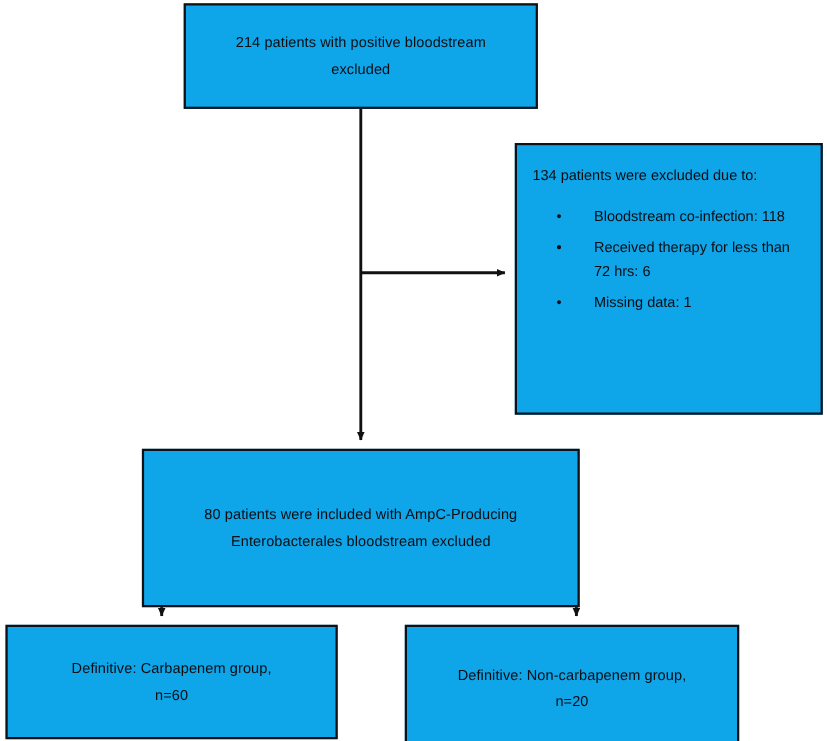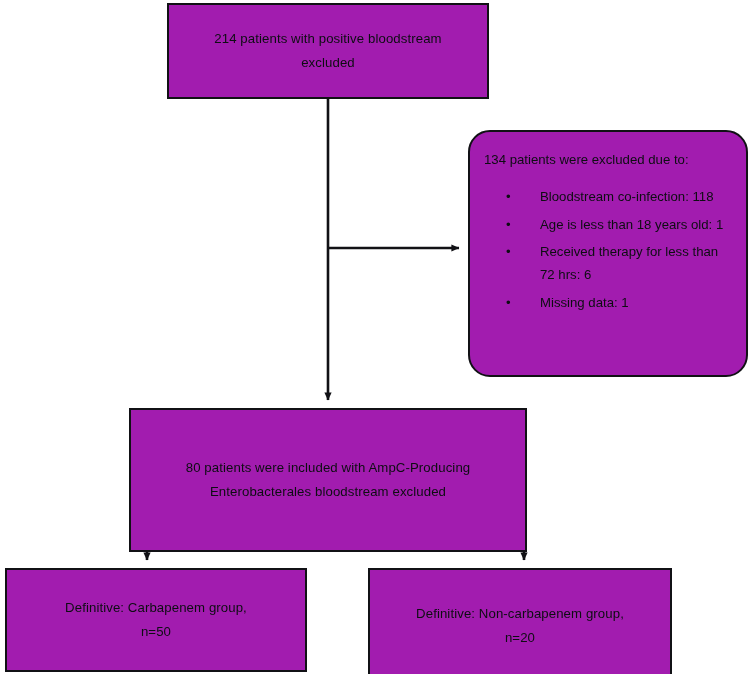--- a/index.html
+++ b/index.html
@@ -15,21 +15,21 @@
     position: relative;
     width: 752px;
     height: 674px;
     background: #ffffff;
     overflow: hidden;
   }
   .node {
     position: absolute;
     box-sizing: border-box;
     border: 2.5px solid #111115;
-    background: #a21caf;
+    background: #0ea5e9;
     display: flex;
     align-items: center;
     justify-content: center;
   }
   .node-text {
     text-align: center;
     font-size: 13.2px;
     line-height: 1.85;
     letter-spacing: 0.1px;
     padding: 0 10px;
@@ -38,21 +38,20 @@
   
   #node-source {
     left: 167px;  top: 3px;
     width: 322px; height: 96px;
   }
   #node-excluded {
     left: 468px;  top: 130px;
     width: 280px; height: 247px;
     align-items: flex-start;
     justify-content: flex-end;
-    border-radius: 22px;
   }
   #node-included {
     left: 129px;  top: 408px;
     width: 398px; height: 144px;
   }
   #node-carbapenem {
     left: 5px;    top: 568px;
     width: 302px; height: 104px;
   }
   #node-noncarbapenem {
@@ -130,21 +129,20 @@
   <div class="node" id="node-excluded">
     <div class="excl-body">
       <div class="excl-heading">134 patients were excluded due to:</div>
       <ul class="excl-list">
         <li class="excl-item">
           <span class="excl-bullet">•</span>
           <span>Bloodstream co-infection: 118</span>
         </li>
         <li class="excl-item">
           <span class="excl-bullet">•</span>
-          <span>Age is less than 18 years old: 1</span>
         </li>
         <li class="excl-item">
           <span class="excl-bullet">•</span>
           <span>Received therapy for less than 72 hrs: 6</span>
         </li>
         <li class="excl-item">
           <span class="excl-bullet">•</span>
           <span>Missing data: 1</span>
         </li>
       </ul>
@@ -154,21 +152,21 @@
   <div class="node" id="node-included">
     <div class="node-text">
       <span>80 patients were included with AmpC-Producing</span><br>
       <span>Enterobacterales bloodstream excluded</span>
     </div>
   </div>
 
   <div class="node" id="node-carbapenem">
     <div class="node-text">
       <span>Definitive: Carbapenem group,</span><br>
-      <span>n=50</span>
+      <span>n=60</span>
     </div>
   </div>
 
   <div class="node" id="node-noncarbapenem">
     <div class="node-text">
       <span>Definitive: Non-carbapenem group,</span><br>
       <span>n=20</span>
     </div>
   </div>
 

